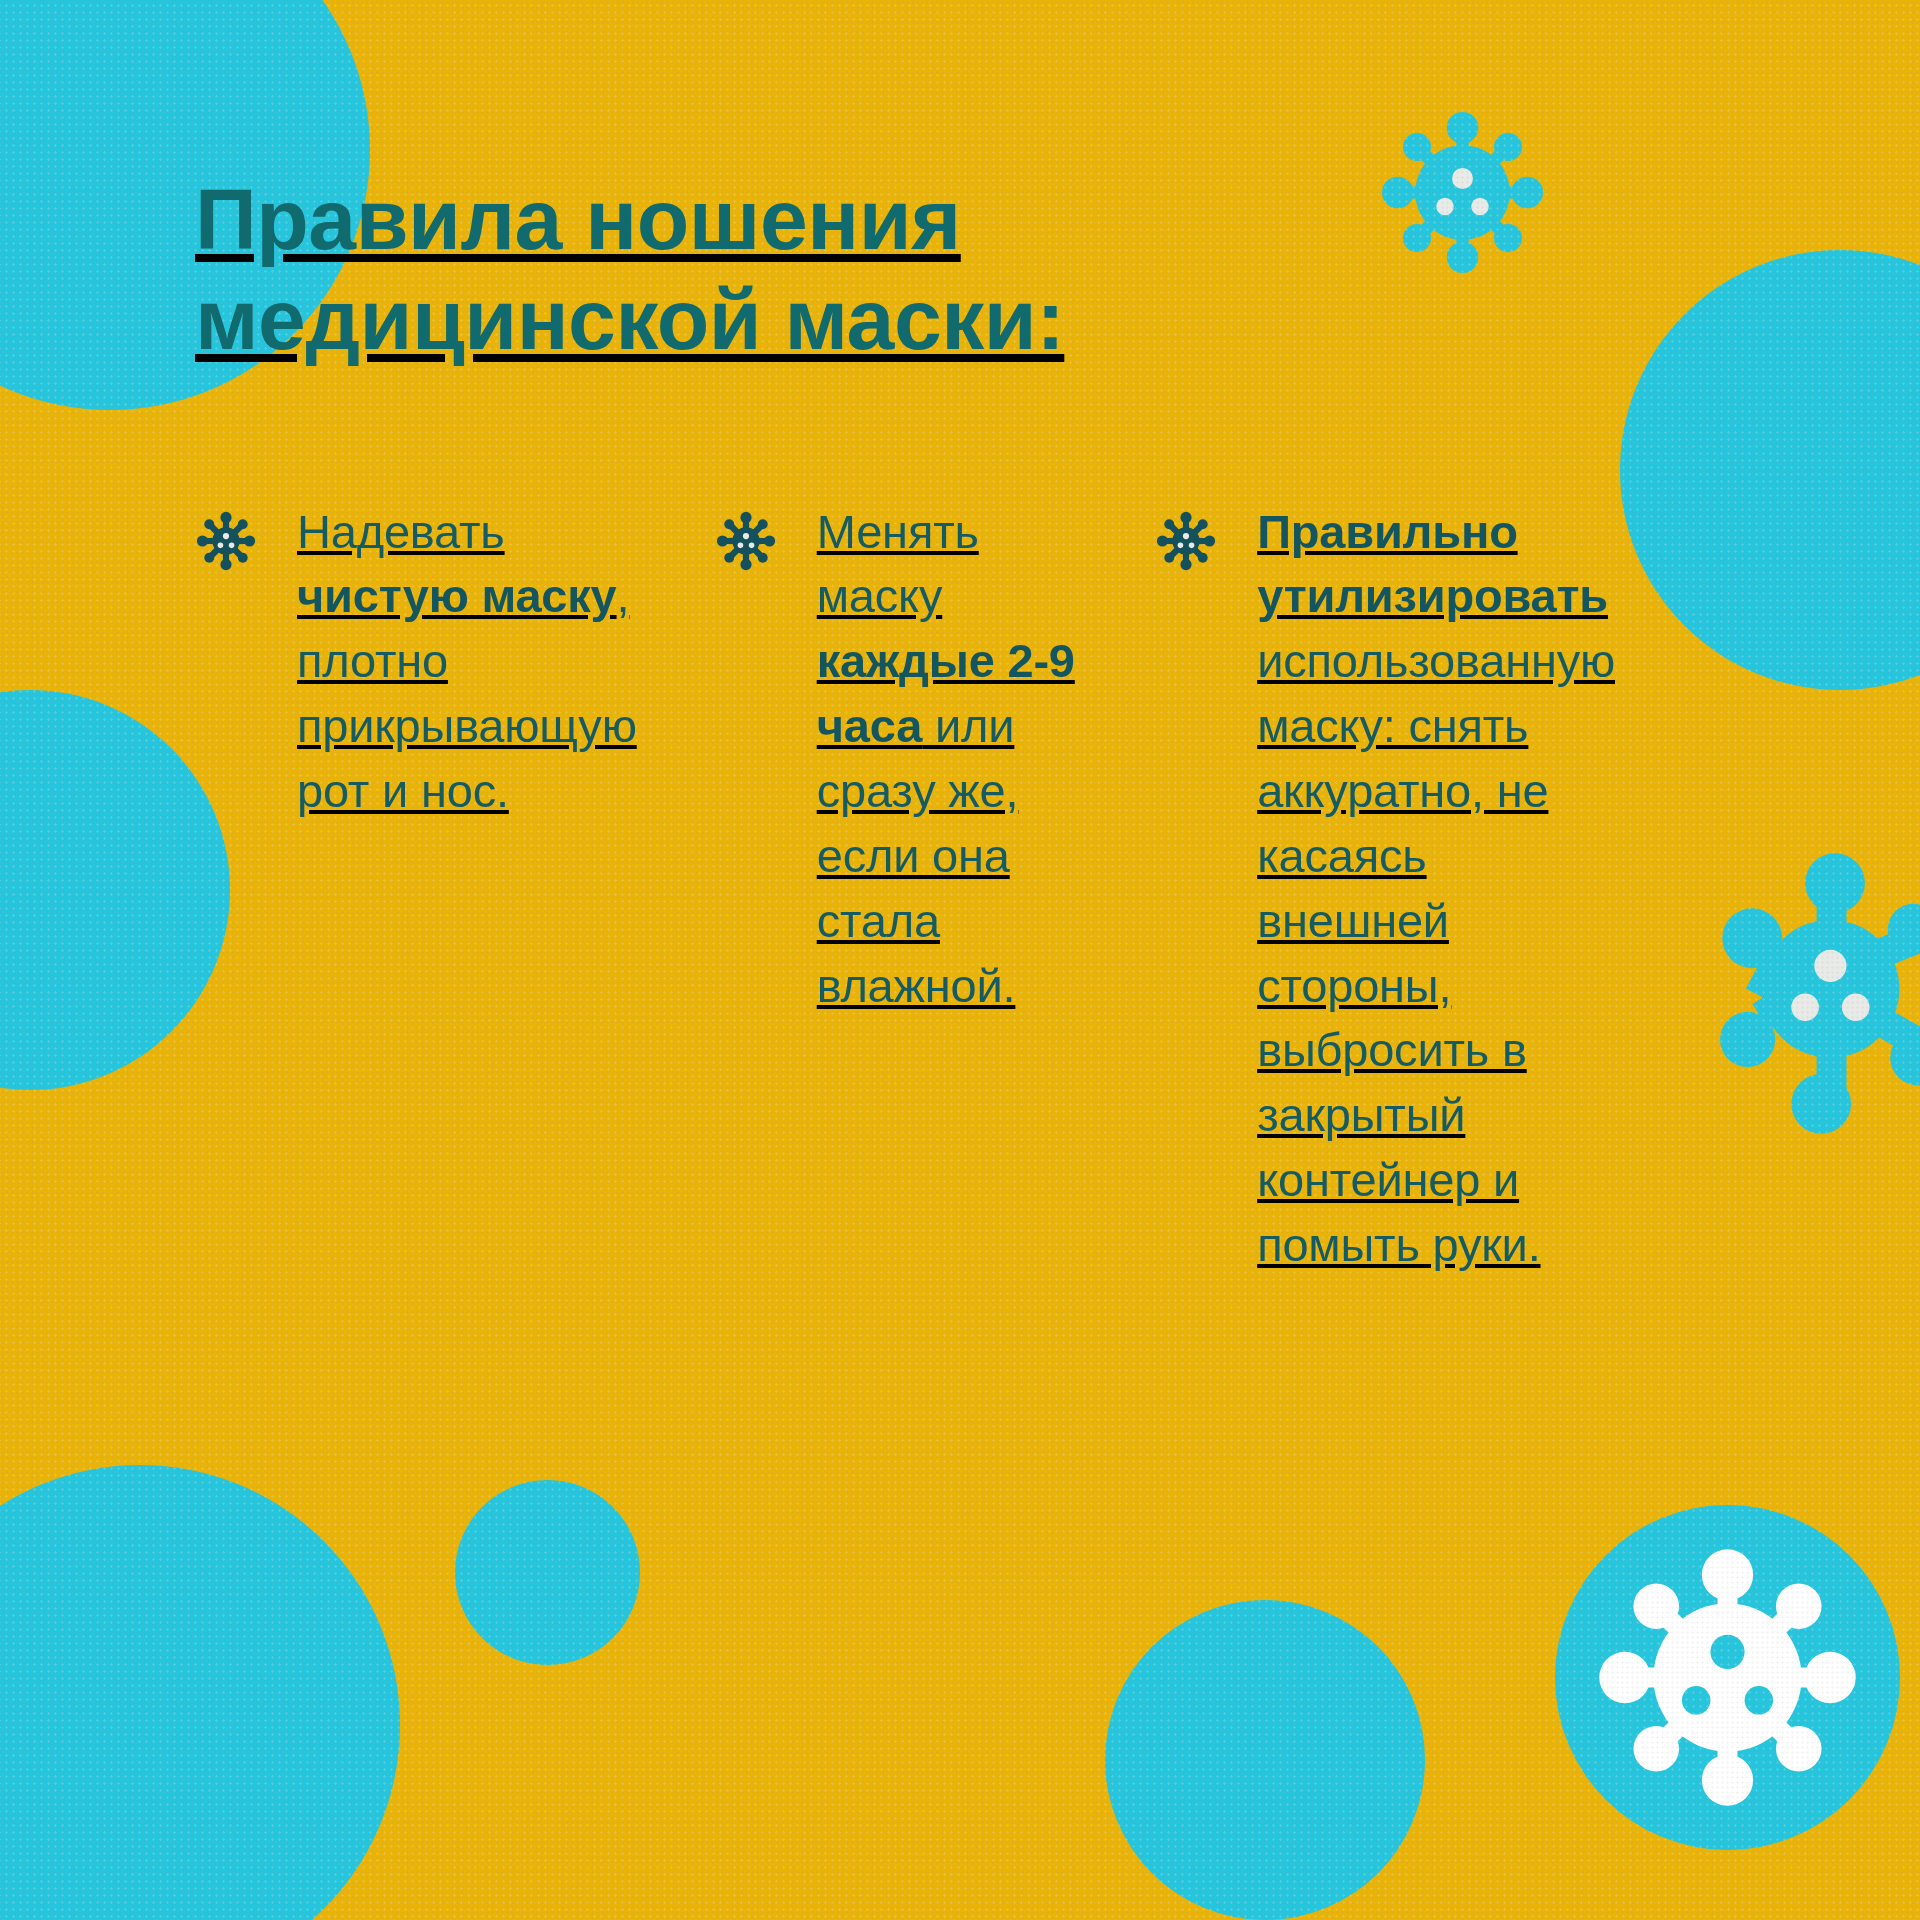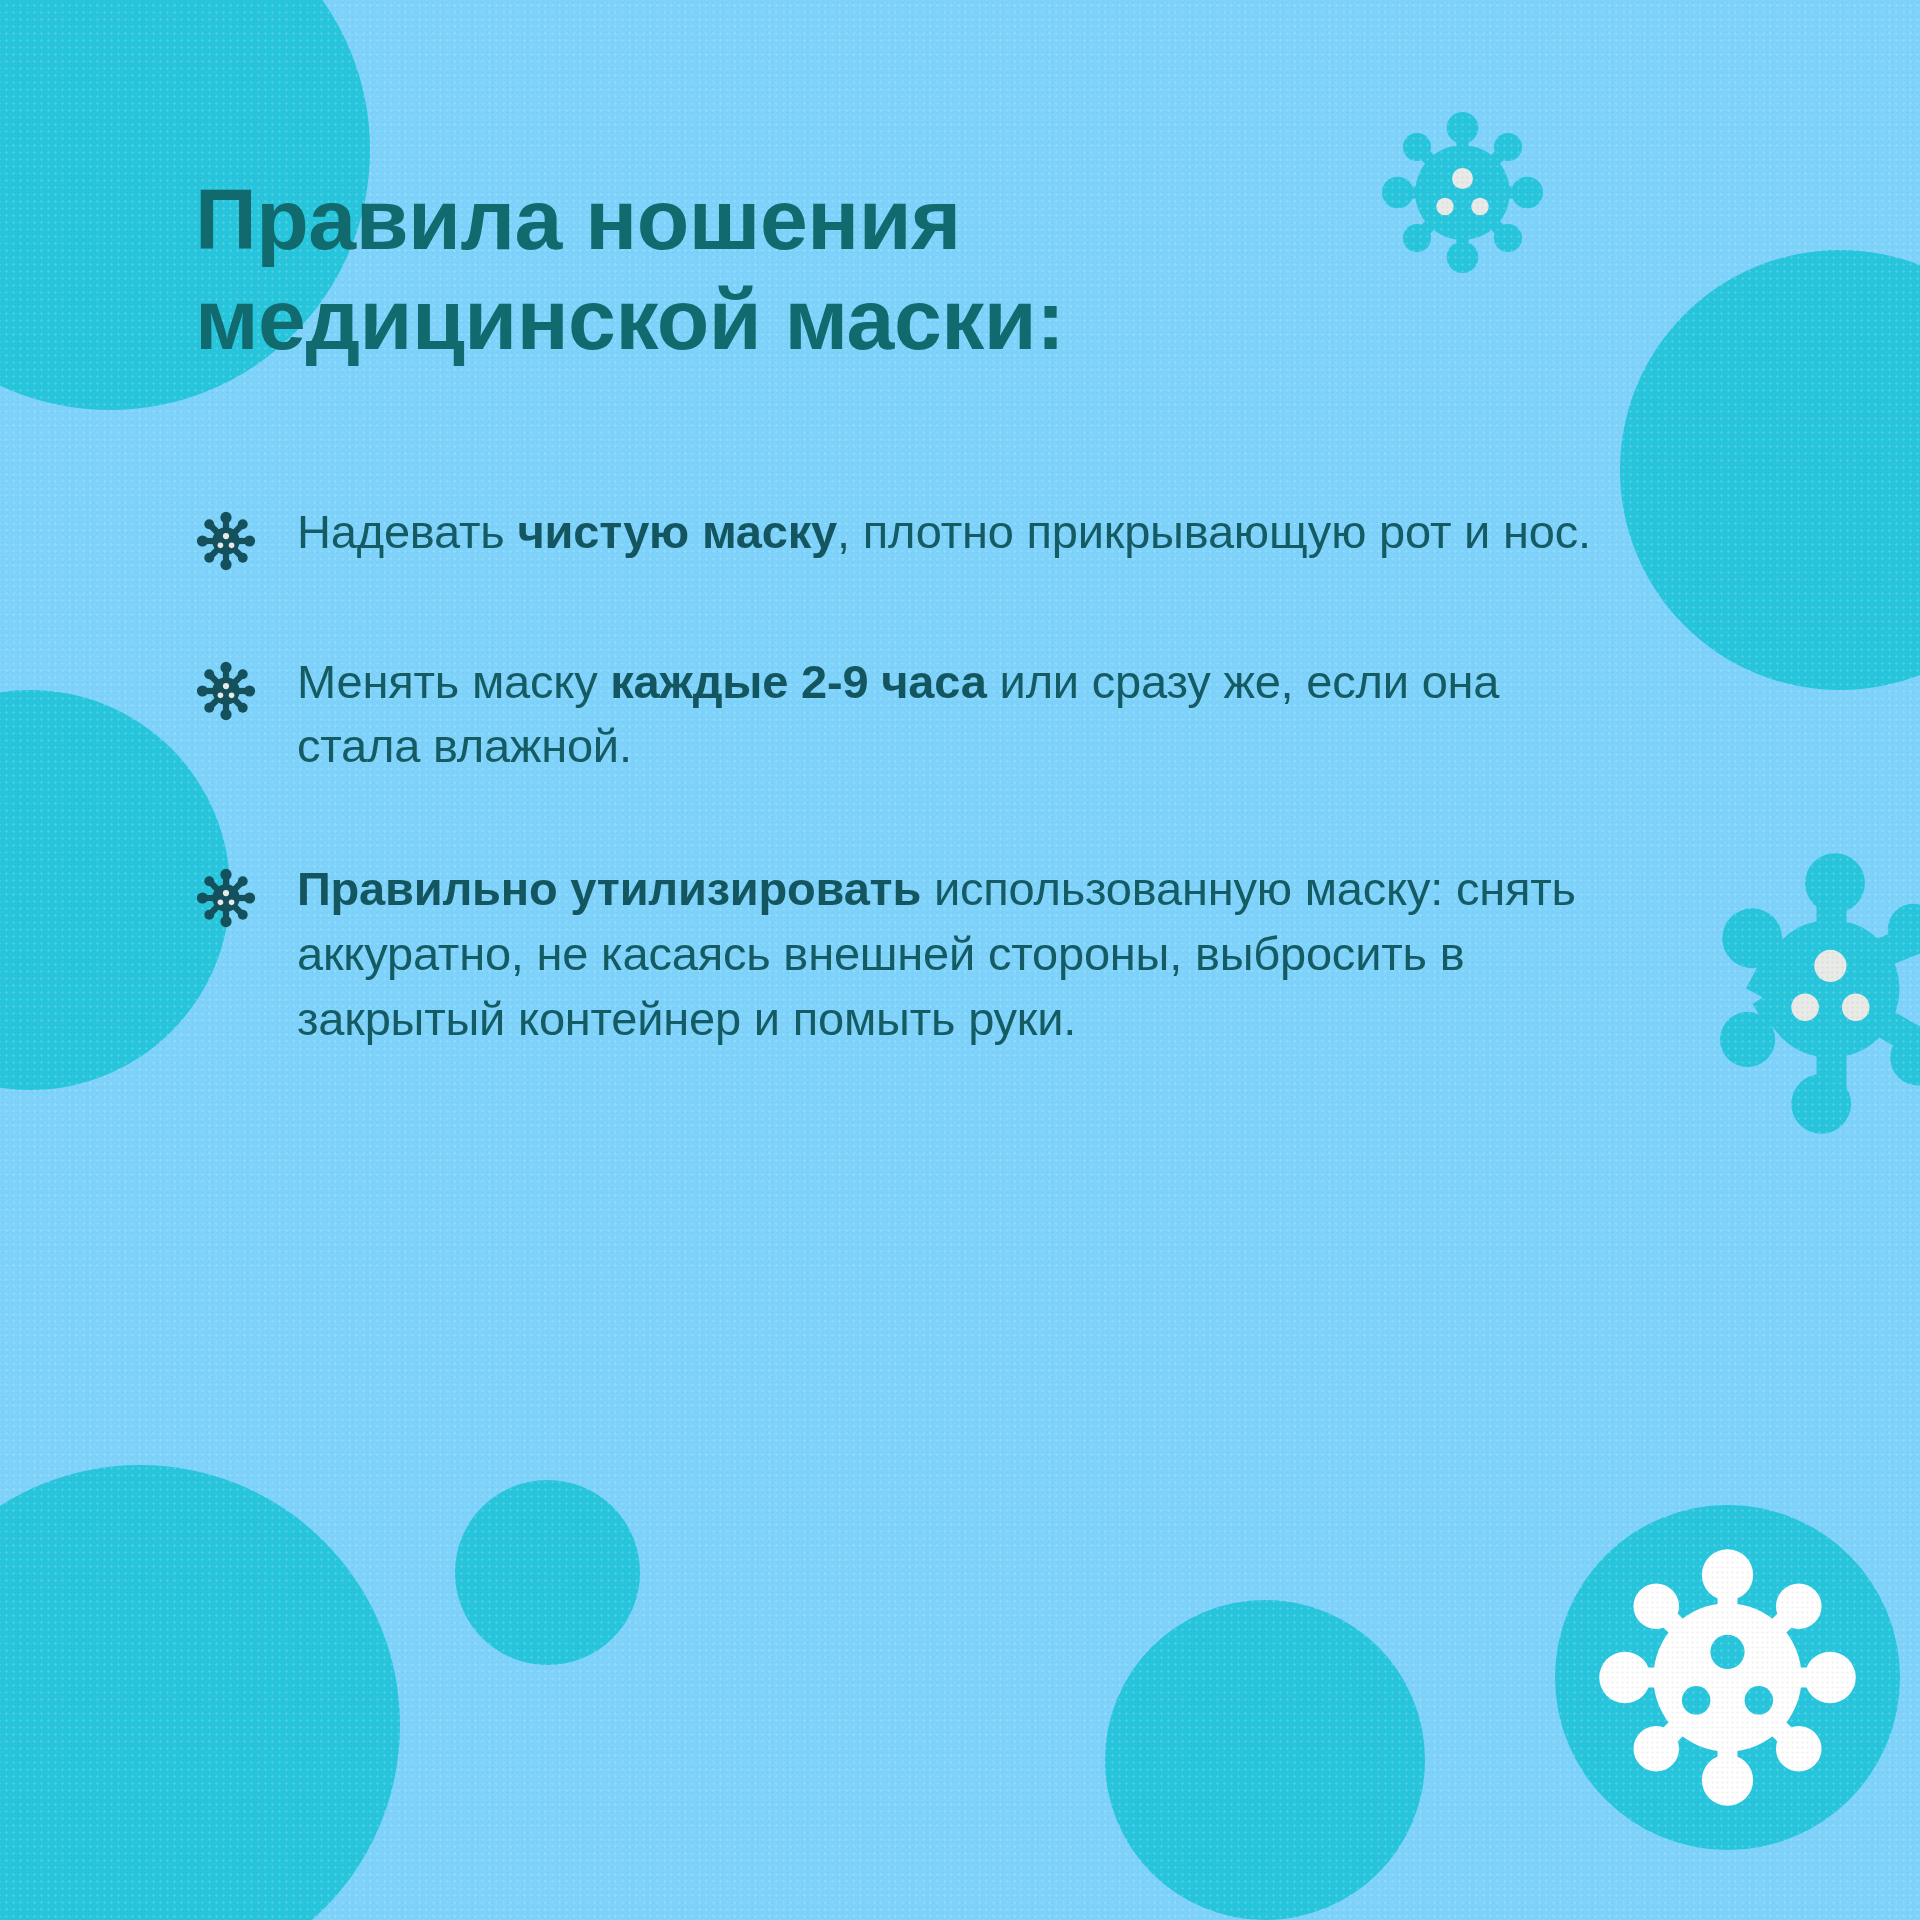--- a/index.html
+++ b/index.html
@@ -11,22 +11,23 @@
     height: 1920px;
     overflow: hidden;
     font-family: "Liberation Sans", sans-serif;
     background: #e7e9e6;
   }
 
   .poster {
     position: relative;
     width: 1920px;
     height: 1920px;
-    background: #7dd3fc;
+    background: #eab308;
     overflow: hidden;
+    text-decoration: underline;
   }
 
   
   .noise {
     position: absolute;
     inset: 0;
     pointer-events: none;
     opacity: .5;
     background-image:
       radial-gradient(rgba(150,155,150,.22) 1px, transparent 1.2px),
@@ -90,21 +91,21 @@
     line-height: 1.16;
     font-weight: bold;
     letter-spacing: -0.5px;
     max-width: 1200px;
     margin: 0 0 130px 0;
     white-space: pre-line;
   }
 
   .rules {
     display: flex;
-    flex-direction: column;
+    flex-direction: row;
     gap: 78px;
     max-width: 1420px;
   }
 
   .rule {
     display: flex;
     align-items: flex-start;
     gap: 40px;
   }
 

